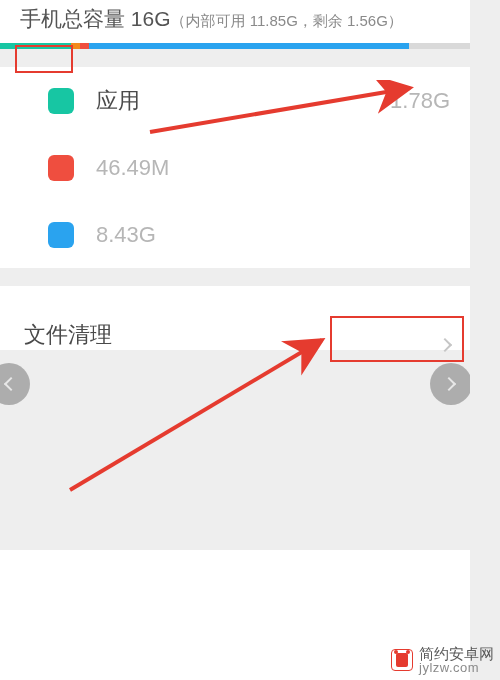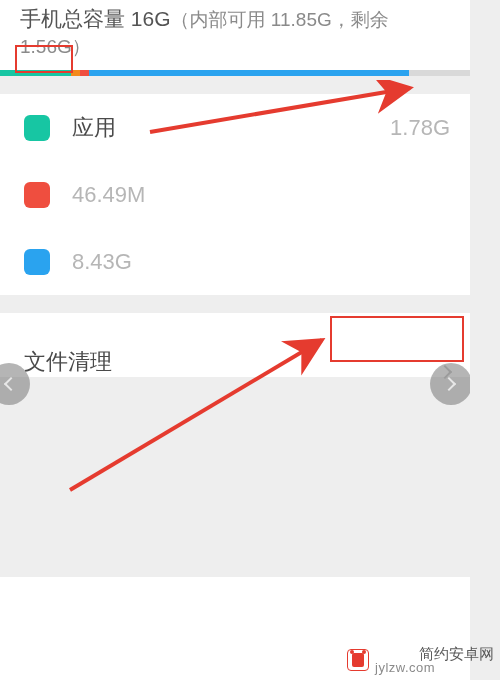--- a/index.html
+++ b/index.html
@@ -1,24 +1,24 @@
 <!DOCTYPE html>
 <html><head>
 <meta charset="utf-8">
 <style>
   * { box-sizing: border-box; margin: 0; padding: 0; }
   html, body { width: 500px; height: 680px; font-family: "Helvetica Neue", Arial, "PingFang SC", "Microsoft YaHei", sans-serif; background: #eeeeee; position: relative; }
   .screen { width: 470px; height: 680px; background: #ffffff; position: relative; overflow: hidden; }
   .gray-pad { background: #eeeeee; height: 18px; }
   .header { padding: 4px 20px 10px 20px; line-height: 1.4; }
   .header .line1 { font-size: 21px; color: #545454; display: inline; }
-  .header .paren { font-size: 19px; color: #8a8a8a; }
+  .header .paren { font-size: 15px; color: #8a8a8a; }
   .progress-wrap { height: 6px; background: #d9d9d9; position: relative; margin: 0; }
   .progress-seg { height: 100%; position: absolute; top: 0; }
-  .list { background: #fff; }
+  .list { background: #fff; margin-left: 24px; }
   .row { display: flex; align-items: center; height: 67px; padding: 0 20px 0 24px; }
   .swatch { width: 26px; height: 26px; border-radius: 6px; margin-right: 22px; flex: 0 0 26px; }
   .row-label { flex: 1; font-size: 22px; color: #4a4a4a; }
   .row-value { font-size: 22px; color: #b6b6b6; }
   .clean-row { display: flex; align-items: flex-end; height: 64px; padding: 0 20px 0 24px; background: #fff; }
   .clean-row .row-label { font-size: 22px; color: #4a4a4a; flex: 1; }
   .chevron { width: 10px; height: 10px; border-top: 2px solid #c6c6c6; border-right: 2px solid #c6c6c6; transform: rotate(45deg); }
   .side-btn { position: absolute; width: 42px; height: 42px; border-radius: 50%; background: rgba(120,120,120,0.55); display: flex; align-items: center; justify-content: center; }
   .side-btn .arr { width: 10px; height: 10px; border-top: 2px solid #e7e7e7; border-right: 2px solid #e7e7e7; }
   .side-btn.left { left: -12px; top: 363px; }
@@ -28,21 +28,21 @@
   .annot-box { position: absolute; border: 2px solid #e53b2f; background: transparent; pointer-events: none; }
   .annot-box.a1 { left: 15px; top: 45px; width: 58px; height: 28px; }
   .annot-box.a2 { left: 330px; top: 316px; width: 134px; height: 46px; }
   .arrow-svg { position: absolute; pointer-events: none; }
   .watermark { position: absolute; right: 6px; bottom: 6px; display: flex; align-items: center; gap: 6px; }
   .wm-logo { width: 22px; height: 22px; border-radius: 4px; background: #fff; border: 1px solid #e53b2f; display: flex; align-items: center; justify-content: center; }
   .wm-logo-inner { width: 12px; height: 14px; background: #e53b2f; border-radius: 2px; position: relative; }
   .wm-logo-inner::before { content: ""; position: absolute; left: -2px; top: -3px; width: 4px; height: 4px; background: #e53b2f; border-radius: 50%; }
   .wm-logo-inner::after { content: ""; position: absolute; right: -2px; top: -3px; width: 4px; height: 4px; background: #e53b2f; border-radius: 50%; }
   .wm-text { font-size: 15px; color: #5a5a5a; line-height: 1; }
-  .wm-text .cn { display: block; margin-left: 44px; }
+  .wm-text .cn { display: block; }
   .wm-text .url { display: block; font-size: 13px; color: #8a8a8a; letter-spacing: 0.5px; }
 </style>
 </head>
 <body>
 
 <div class="screen">
 
   <div class="header">
     <span class="line1">手机总容量 </span><span class="line1">16G</span><span class="paren">（内部可用 </span><span class="paren">11.85G</span><span class="paren">，剩余 </span><span class="paren">1.56G</span><span class="paren">）</span>
   </div>

